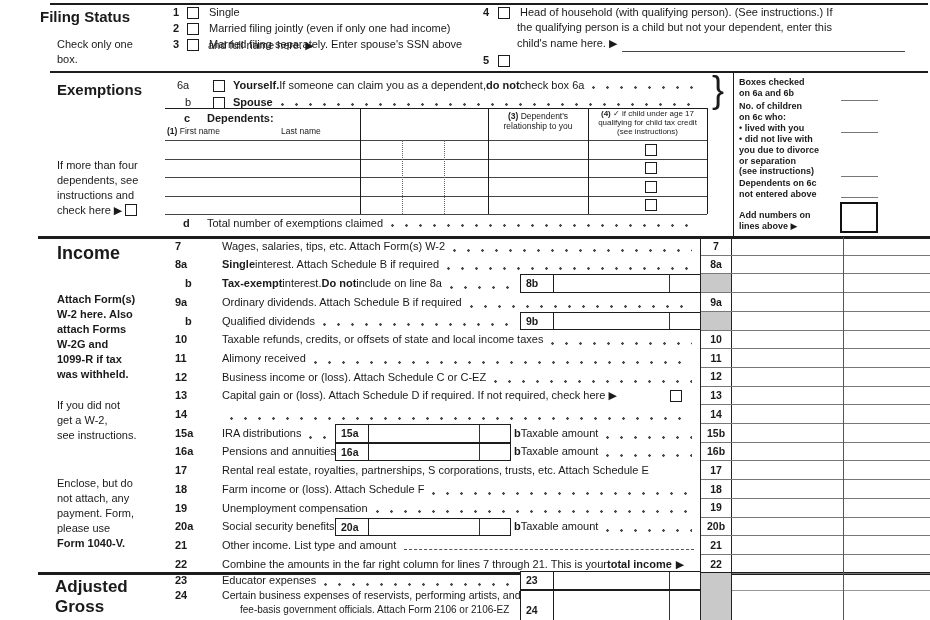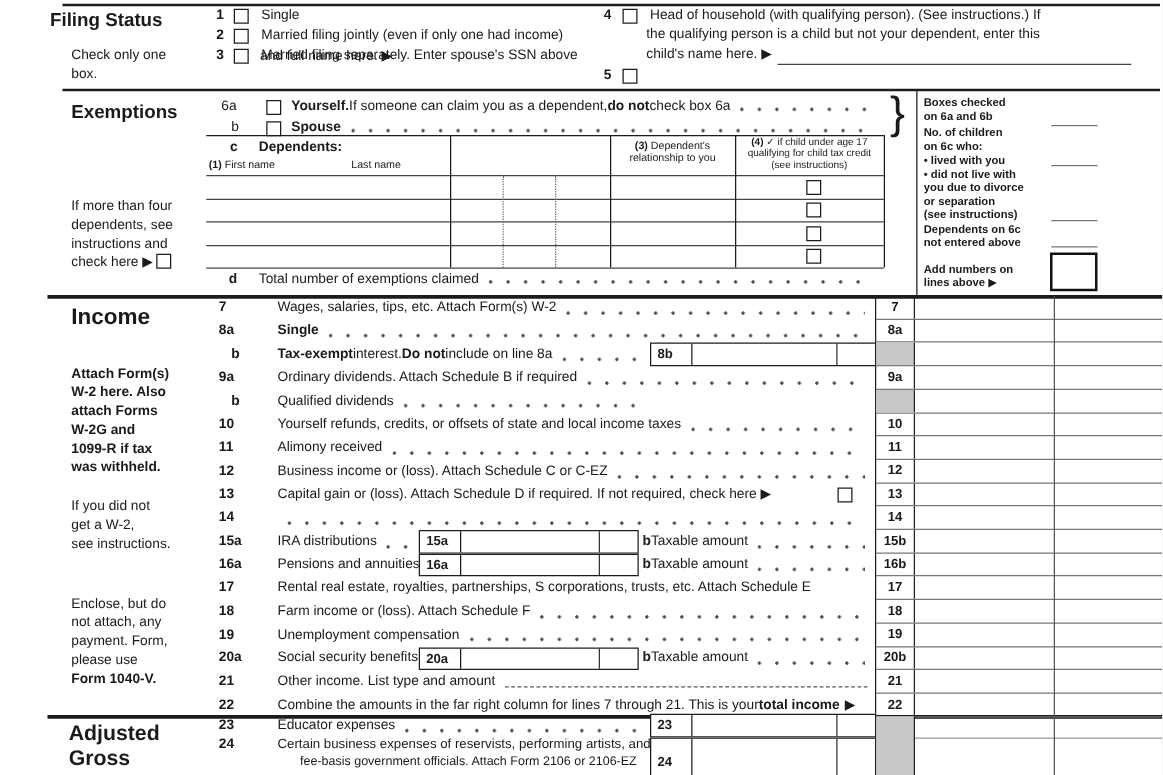--- a/index.html
+++ b/index.html
@@ -209,20 +209,21 @@
   </div>
 
   <div class="irow" style="top:237px">
     <span class="inum">7</span>
     <span>Wages, salaries, tips, etc. Attach Form(s) W-2</span>
     <span class="lead"></span>
   </div>
   <div class="irow" style="top:255.7px">
     <span class="inum">8a</span>
     <span class="b">Single</span>
+    <span> interest. Attach Schedule B if required</span>
     <span class="lead"></span>
   </div>
   <div class="irow" style="top:274.4px;width:355px">
     <span class="inum sub">b</span>
     <span class="b">Tax-exempt</span>
     <span> interest. </span>
     <span class="b">Do not</span>
     <span> include on line 8a</span>
     <span class="lead"></span>
   </div>
@@ -231,21 +232,21 @@
     <span>Ordinary dividends. Attach Schedule B if required</span>
     <span class="lead"></span>
   </div>
   <div class="irow" style="top:311.8px;width:355px">
     <span class="inum sub">b</span>
     <span>Qualified dividends</span>
     <span class="lead"></span>
   </div>
   <div class="irow" style="top:330.5px">
     <span class="inum">10</span>
-    <span>Yourself refunds, credits, or offsets of state and local income taxes</span>
+    <span>Taxable refunds, credits, or offsets of state and local income taxes</span>
     <span class="lead"></span>
   </div>
   <div class="irow" style="top:349.2px">
     <span class="inum">11</span>
     <span>Alimony received</span>
     <span class="lead"></span>
   </div>
   <div class="irow" style="top:367.9px">
     <span class="inum">12</span>
     <span>Business income or (loss). Attach Schedule C or C-EZ</span>
@@ -298,20 +299,25 @@
     <span>Combine the amounts in the far right column for lines 7 through 21. This is your </span>
     <span class="b">total income</span>
     <span class="b" style="margin-left:4px">▶</span>
   </div>
 
   <div class="ibox" style="left:520px;top:274.4px;width:181px;height:18.7px">
     <span class="ilbl">8b</span>
     <span class="aval"></span>
     <span class="icents"></span>
   </div>
+  <div class="ibox" style="left:520px;top:311.8px;width:181px;height:18.7px">
+    <span class="ilbl">9b</span>
+    <span class="aval"></span>
+    <span class="icents"></span>
+  </div>
   <div class="ibox" style="left:335px;top:424px;width:176px;height:18.7px">
     <span class="ilbl">15a</span>
     <span class="aval"></span>
     <span class="icents"></span>
   </div>
   <div class="ibox" style="left:335px;top:442.7px;width:176px;height:18.7px">
     <span class="ilbl">16a</span>
     <span class="aval"></span>
     <span class="icents"></span>
   </div>

